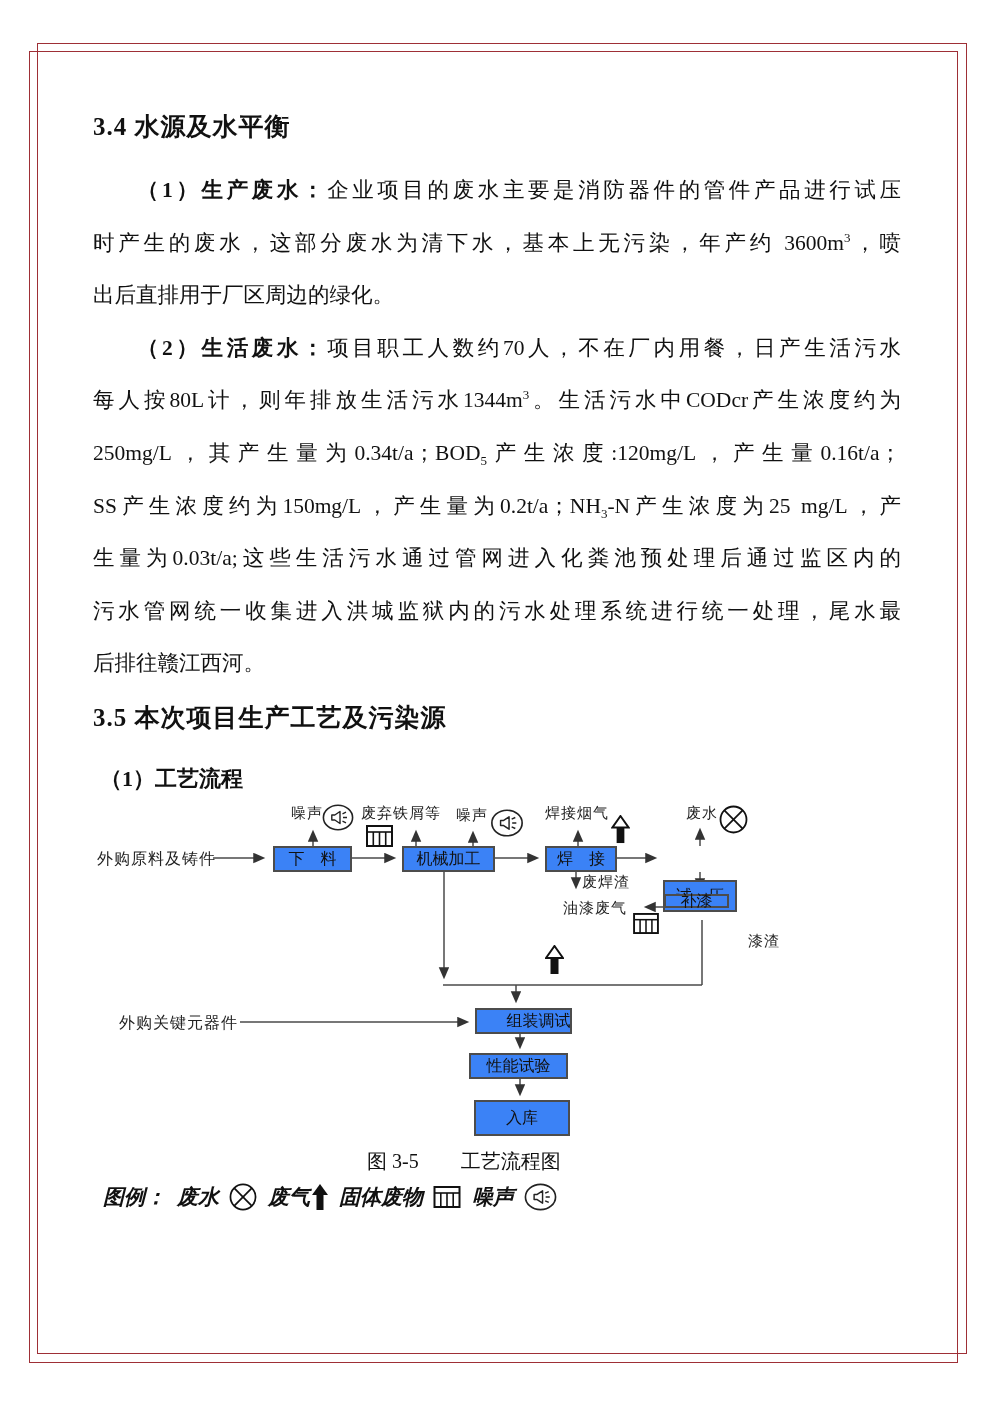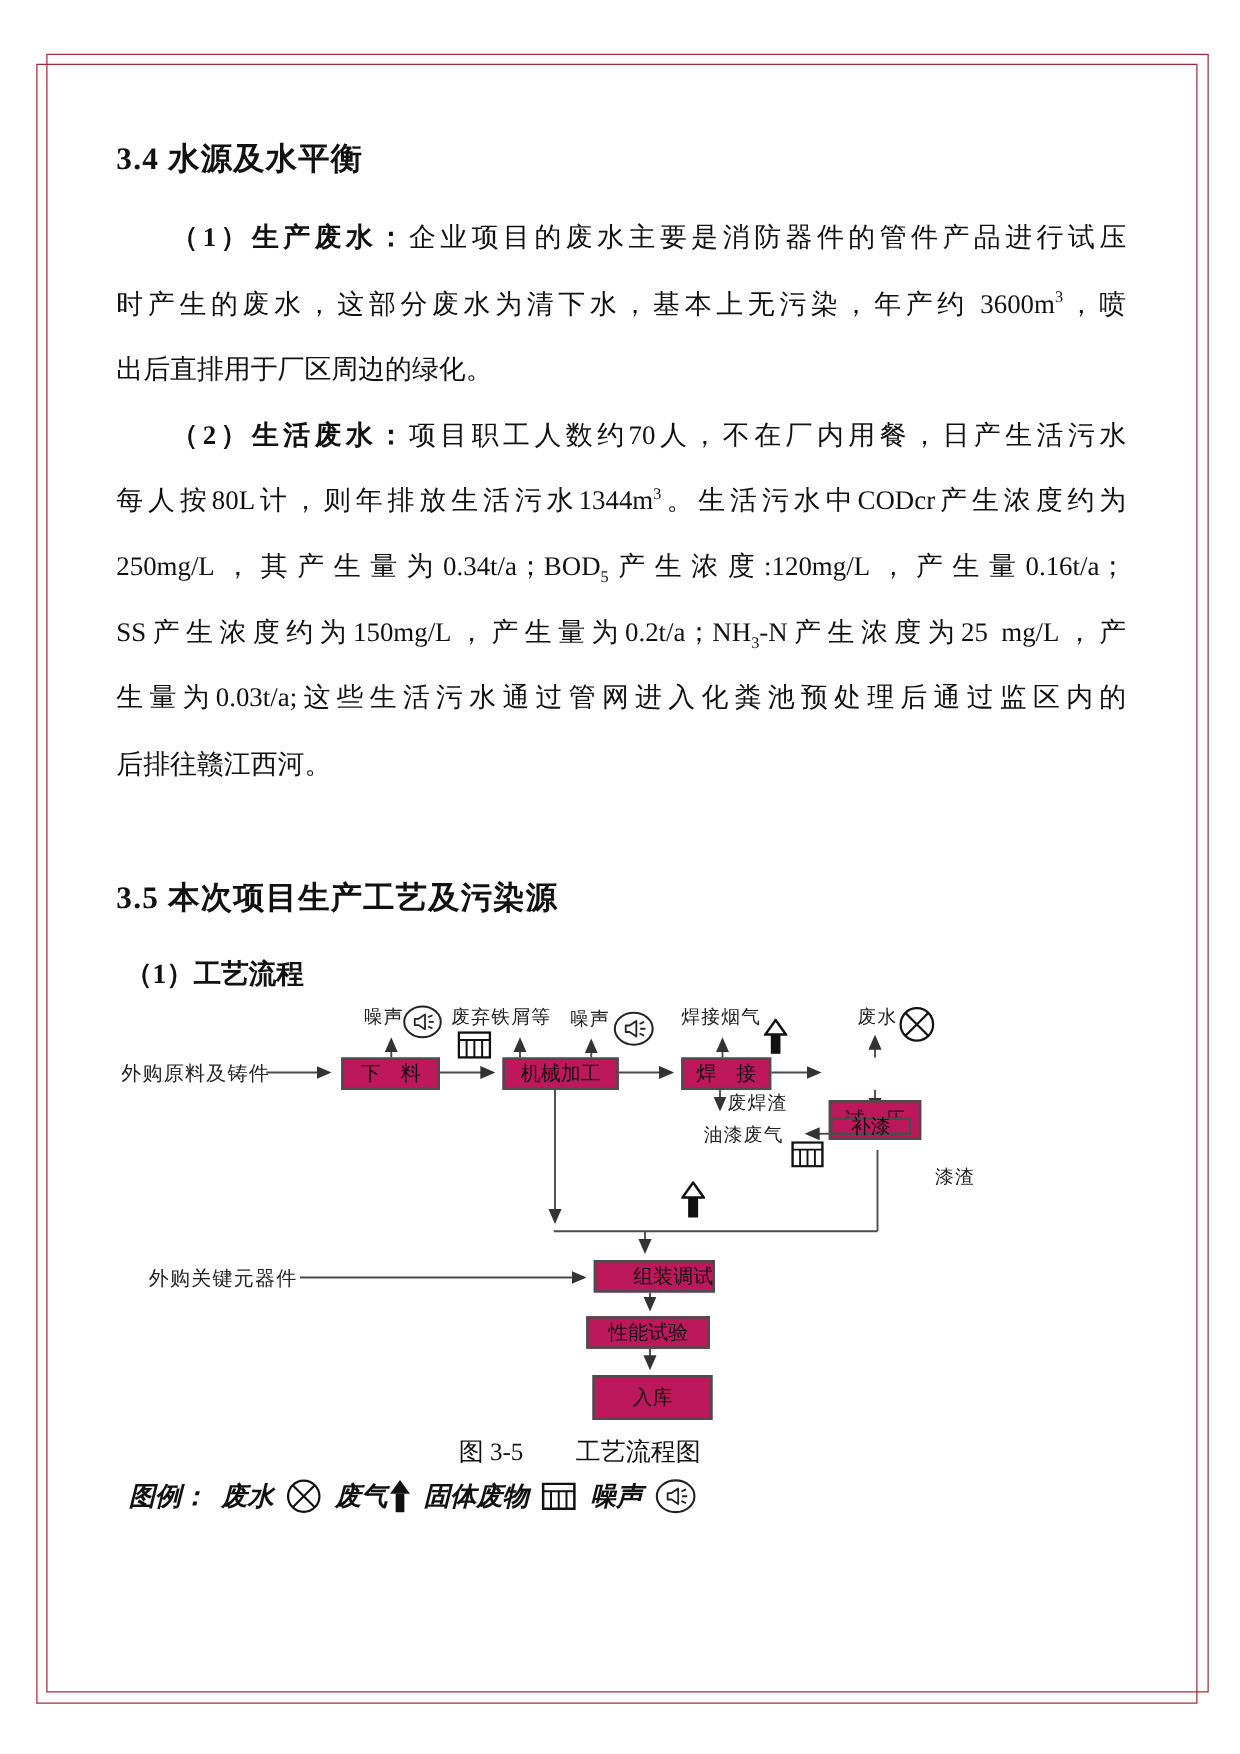--- a/index.html
+++ b/index.html
@@ -14,21 +14,21 @@
 
   .bodyblock{position:absolute;left:93px;top:164px;width:808px;}
   .bl{height:52.6px;line-height:52.6px;font-size:21.5px;text-align:justify;text-align-last:justify;white-space:nowrap;}
   .bl.noj{text-align-last:left;}
   .bl .bld{font-weight:bold;}
   .bl sup{font-size:13px;line-height:0;}
   .bl sub{font-size:13px;line-height:0;}
   .indent{padding-left:44px;}
 
   
-  .fbox{position:absolute;border:2px solid #4c4c4c;background:#be185d;display:flex;align-items:center;
+  .fbox{position:absolute;border:2px solid #4c4c4c;background:#3b82f6;display:flex;align-items:center;
         justify-content:center;font-size:16px;white-space:nowrap;box-sizing:border-box;}
   .flabel{position:absolute;font-size:15px;letter-spacing:1px;white-space:nowrap;color:#222;}
   .ficon{position:absolute;}
   svg.lines{position:absolute;left:0;top:0;pointer-events:none;}
 
   .caption{position:absolute;left:367px;top:1148px;font-size:20px;font-weight:normal;white-space:nowrap;}
   .caption .gap{display:inline-block;width:42px;}
 
   .legend{position:absolute;left:103px;top:1183px;display:flex;align-items:center;font-size:21px;font-weight:bold;white-space:nowrap;font-style:italic;}
   .legend .li{margin-right:11px;display:flex;align-items:center;}
@@ -48,20 +48,21 @@
 
   <div class="bodyblock">
     <div class="bl indent"><span class="bld">（1）生产废水：</span><span>企业项目的废水主要是消防器件的管件产品进行试压</span></div>
     <div class="bl"><span>时产生的废水，这部分废水为清下水，基本上无污染，年产约 3600m</span><sup>3</sup><span>，喷</span></div>
     <div class="bl noj"><span>出后直排用于厂区周边的绿化。</span></div>
     <div class="bl indent"><span class="bld">（2）生活废水：</span><span>项目职工人数约70人，不在厂内用餐，日产生活污水</span></div>
     <div class="bl"><span>每人按80L计，则年排放生活污水1344m</span><sup>3</sup><span>。生活污水中CODcr产生浓度约为</span></div>
     <div class="bl"><span>250mg/L，其产生量为0.34t/a；BOD</span><sub>5</sub><span>产生浓度:120mg/L，产生量0.16t/a；</span></div>
     <div class="bl"><span>SS产生浓度约为150mg/L，产生量为0.2t/a；NH</span><sub>3</sub><span>-N产生浓度为25 mg/L，产</span></div>
     <div class="bl"><span>生量为0.03t/a;这些生活污水通过管网进入化粪池预处理后通过监区内的</span></div>
+    <div class="bl"><span>污水管网统一收集进入洪城监狱内的污水处理系统进行统一处理，尾水最</span></div>
     <div class="bl noj"><span>后排往赣江西河。</span></div>
   </div>
 
   <div class="h1" style="top:701px;">3.5 本次项目生产工艺及污染源</div>
   <div class="h2" style="top:764px;">（1）工艺流程</div>
 
   <svg class="lines" width="992" height="1403">
     <defs>
       <marker id="ah" markerWidth="9" markerHeight="8" refX="6.5" refY="3.5" orient="auto">
         <path d="M0,0 L8,3.5 L0,7 Z" fill="#333"></path>

